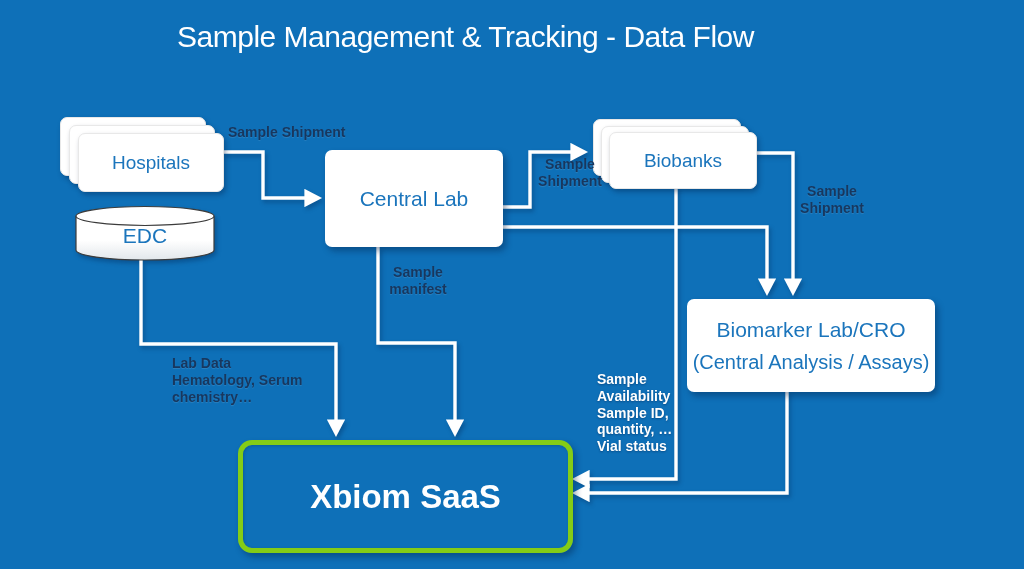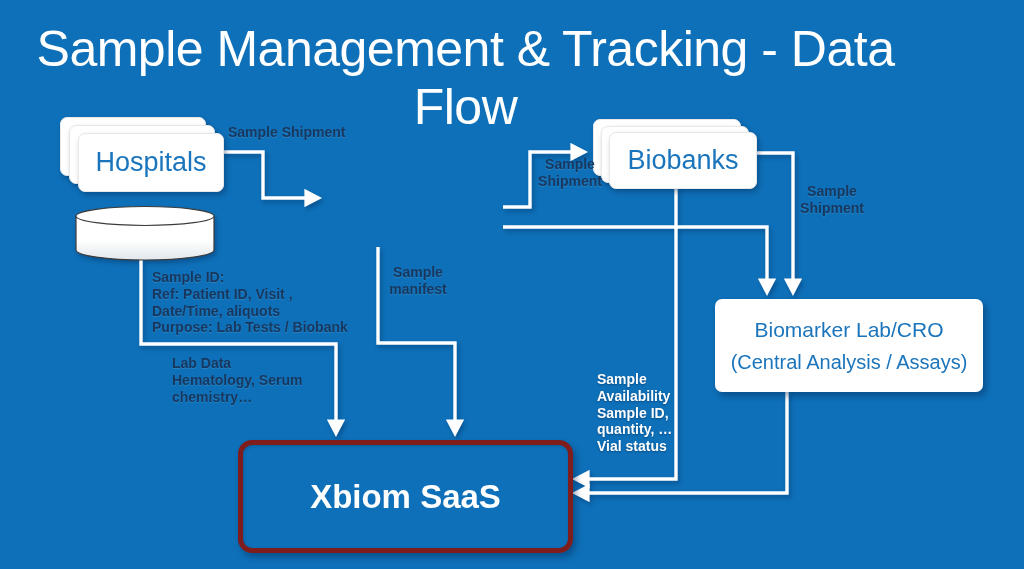--- a/index.html
+++ b/index.html
@@ -6,42 +6,42 @@
   body{
     width:1024px;height:569px;position:relative;overflow:hidden;
     background:#0E70B8;
     font-family:"Liberation Sans", sans-serif;
   }
   .stage{position:absolute;inset:0;width:1024px;height:569px;}
   svg.flow{position:absolute;left:0;top:0;
     filter:drop-shadow(2px 3px 2px rgba(0,35,80,0.35));}
   .title{
     position:absolute;left:0;top:20px;width:931px;text-align:center;
-    color:#FFFFFF;font-size:50px;font-weight:500;letter-spacing:-0.5px;
+    color:#FFFFFF;font-size:30px;font-weight:500;letter-spacing:-0.5px;
   }
   .node{
     position:absolute;background:#FFFFFF;border-radius:7px;
     box-shadow:3px 4px 6px rgba(0,30,70,0.40);
     display:flex;align-items:center;justify-content:center;
     color:#1B75BC;
   }
   .stack-card{
     position:absolute;background:#FFFFFF;border-radius:7px;
     box-shadow:2px 3px 5px rgba(0,30,70,0.35);
     border:1px solid #e8e8e8;
   }
   .stack-front{
     display:flex;align-items:center;justify-content:center;
-    color:#1B75BC;font-size:27px;
+    color:#1B75BC;font-size:19px;
   }
   .central-lab{font-size:21px;}
   .biomarker{flex-direction:column;gap:9px;font-size:20px;}
   .biomarker .bm-line1{font-size:21px;}
   .xbiom{
-    position:absolute;background:transparent;border:5px solid #7f1d1d;
+    position:absolute;background:transparent;border:5px solid #84cc16;
     border-radius:14px;box-shadow:3px 4px 6px rgba(0,30,70,0.40),
       inset 1px 1px 3px rgba(0,30,70,0.25);
     display:flex;align-items:center;justify-content:center;
     color:#FFFFFF;font-size:33px;font-weight:700;
   }
   .edge-label{
     position:absolute;font-weight:700;font-size:14px;line-height:1.2;
     color:#18375E;text-shadow:0 1px 1px rgba(255,255,255,0.12);
   }
   .edge-label.center{text-align:center;}
@@ -83,45 +83,48 @@
   </svg>
 
   <div class="title">Sample Management &amp; Tracking - Data Flow</div>
 
   <div class="stack-card" style="left:60px;top:117px;width:144px;height:57px;"></div>
   <div class="stack-card" style="left:69px;top:125px;width:144px;height:57px;"></div>
   <div class="stack-card stack-front" style="left:78px;top:133px;width:144px;height:57px;">
     <span>Hospitals</span>
   </div>
 
+  <div class="edc-label">EDC</div>
 
+  <div class="node central-lab" style="left:325px;top:150px;width:178px;height:97px;">
+    <span>Central Lab</span>
+  </div>
 
   <div class="stack-card" style="left:593px;top:119px;width:146px;height:55px;"></div>
   <div class="stack-card" style="left:601px;top:126px;width:146px;height:55px;"></div>
   <div class="stack-card stack-front" style="left:609px;top:132px;width:146px;height:55px;">
     <span>Biobanks</span>
   </div>
 
-  <div class="node biomarker" style="left:687px;top:299px;width:268px;height:93px;margin-left:28px;">
+  <div class="node biomarker" style="left:687px;top:299px;width:248px;height:93px;">
     <div class="bm-line1">Biomarker Lab/CRO</div>
     <div class="bm-line2">(Central Analysis / Assays)</div>
   </div>
 
   <div class="xbiom" style="left:238px;top:440px;width:325px;height:103px;">
     <span>Xbiom SaaS</span>
   </div>
 
   <div class="edge-label" style="left:228px;top:124px;white-space:nowrap;text-align:center;">Sample Shipment</div>
 
   <div class="edge-label center" style="left:532px;top:156px;width:76px;">Sample<br>Shipment</div>
 
   <div class="edge-label center" style="left:797px;top:183px;width:70px;">Sample<br>Shipment</div>
 
   <div class="edge-label center" style="left:385px;top:264px;width:66px;">Sample<br>manifest</div>
 
-  <div class="edge-label" style="left:152px;top:269px;width:200px;">Sample ID:<br>Ref: Patient ID, Visit ,<br>Date/Time, aliquots<br>Purpose: Lab Tests / Biobank</div>
 
   <div class="edge-label" style="left:152px;top:355px;width:160px;margin-left:20px;">Lab Data<br>Hematology, Serum<br>chemistry…</div>
 
   <div class="edge-label light" style="left:597px;top:371px;width:80px;">Sample<br>Availability<br>Sample ID,<br>quantity, …<br>Vial status</div>
 
 
 </div>
 
 </body></html>

